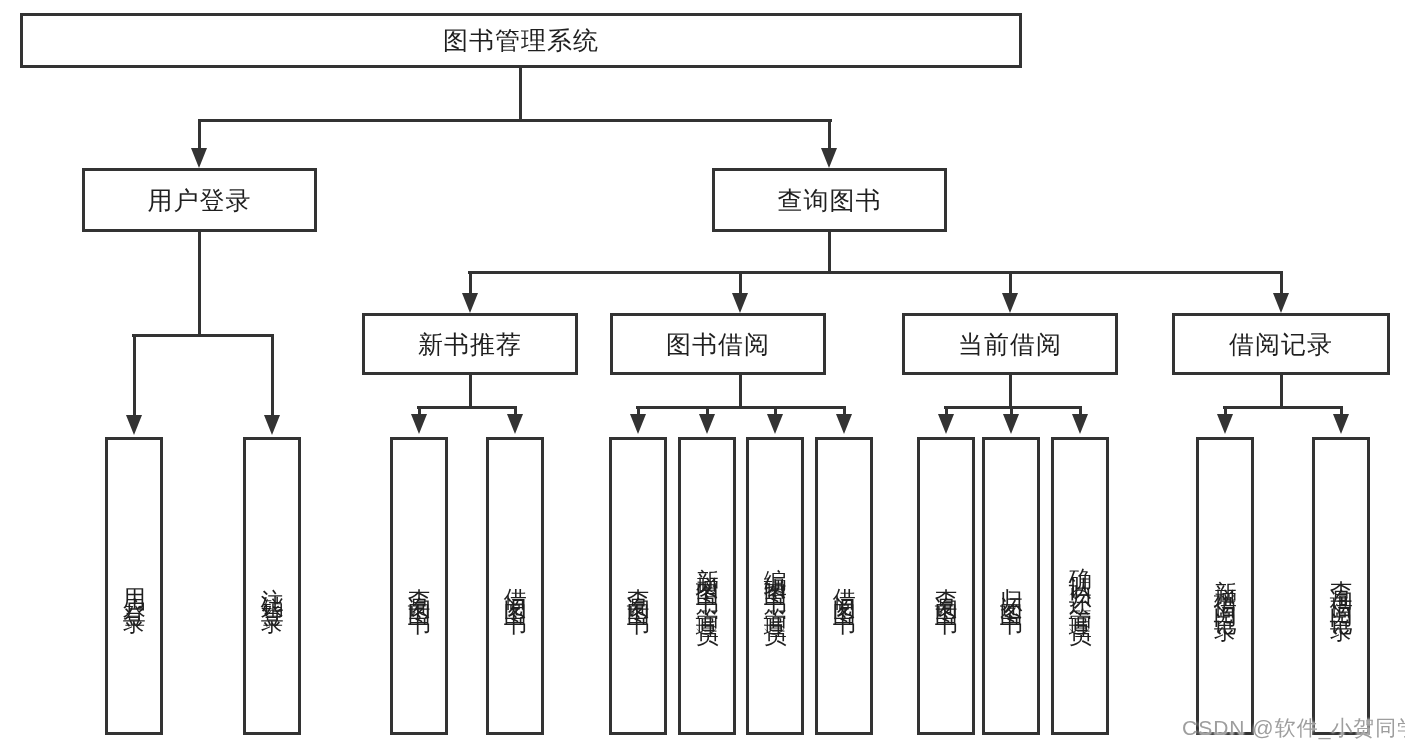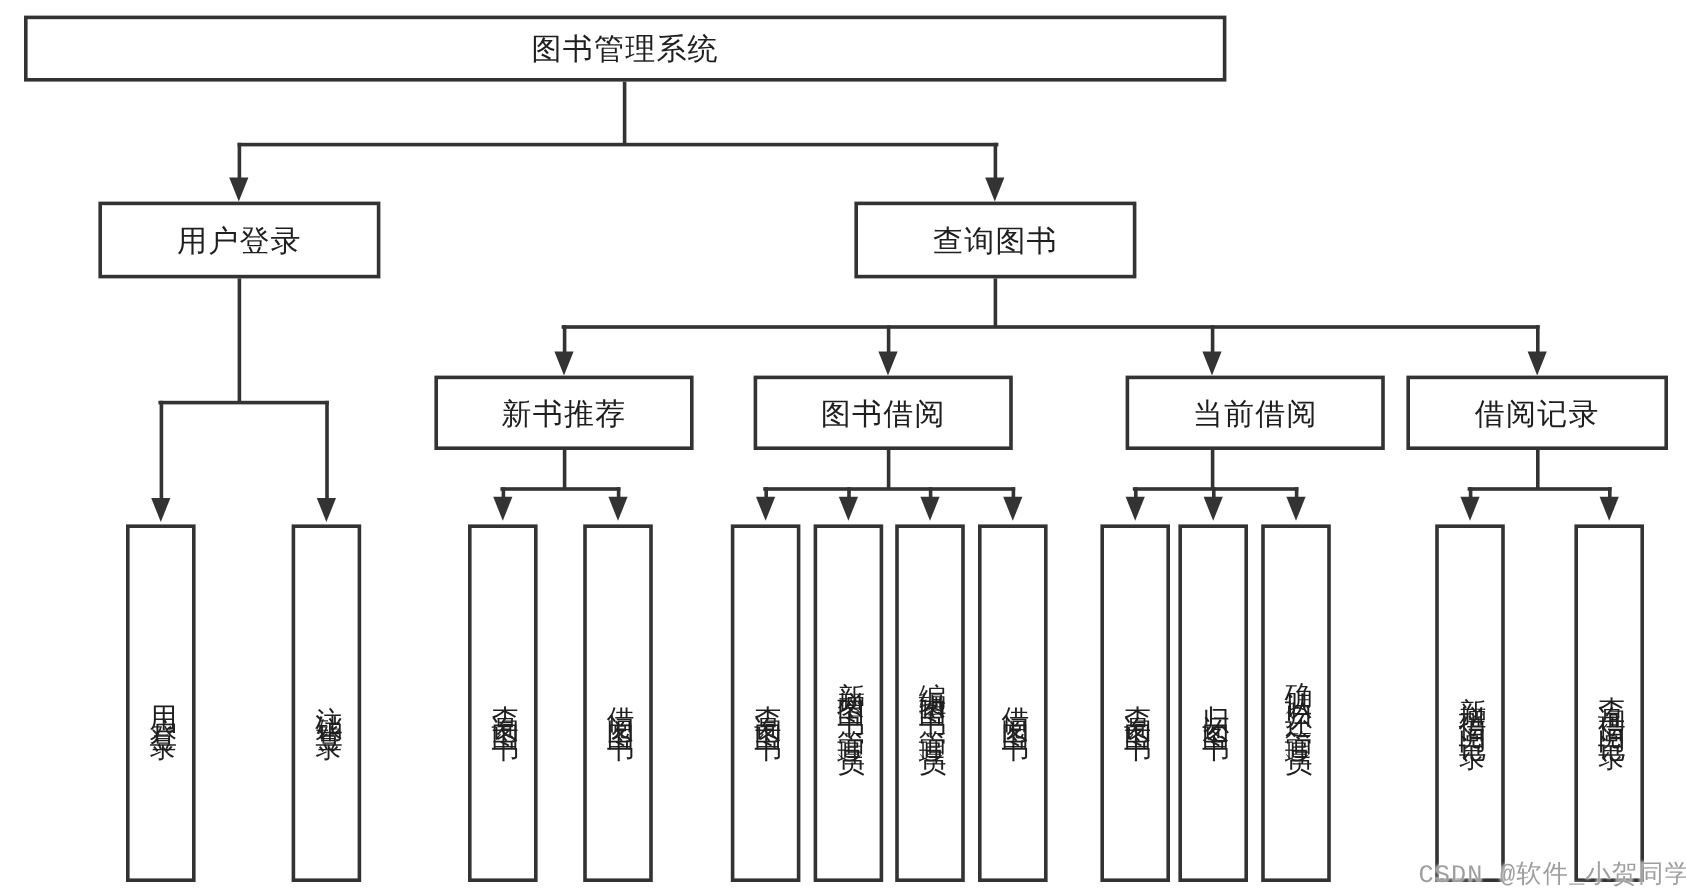--- a/index.html
+++ b/index.html
@@ -7,21 +7,21 @@
     --box-fill:#ffffff;
     --text:#1f1f1f;
     --watermark:#9e9e9e;
   }
   html,body{margin:0;padding:0;background:#ffffff;}
   .canvas{
     position:relative;
     width:1405px;height:747px;
     background:var(--box-fill);
     overflow:hidden;
-    font-family:Liberation Mono, monospace;
+    font-family:Liberation Sans, sans-serif;
     color:var(--text);
   }
   .box{
     position:absolute;
     box-sizing:border-box;
     background:var(--box-fill);
     border:3px solid var(--line);
     display:flex;align-items:center;justify-content:center;
     z-index:2;
   }
@@ -73,24 +73,24 @@
   <div class="box l2" style="left:82px;">
     <span class="hlabel">用户登录</span>
   </div>
   <div class="box l2" style="left:712px;">
     <span class="hlabel">查询图书</span>
   </div>
 
   <div class="box l3" style="left:362px;width:216px;">
     <span class="hlabel">新书推荐</span>
   </div>
-  <div class="box l3" style="left:628px;width:216px;text-align:right;">
+  <div class="box l3" style="left:610px;width:216px;text-align:right;">
     <span class="hlabel">图书借阅</span>
   </div>
-  <div class="box l3" style="left:938px;width:216px;">
+  <div class="box l3" style="left:902px;width:216px;">
     <span class="hlabel">当前借阅</span>
   </div>
   <div class="box l3" style="left:1172px;width:218px;">
     <span class="hlabel">借阅记录</span>
   </div>
 
   <div class="box leaf" style="left:105px;">
     <span class="vtext">用户登录</span>
   </div>
   <div class="box leaf" style="left:243px;">

